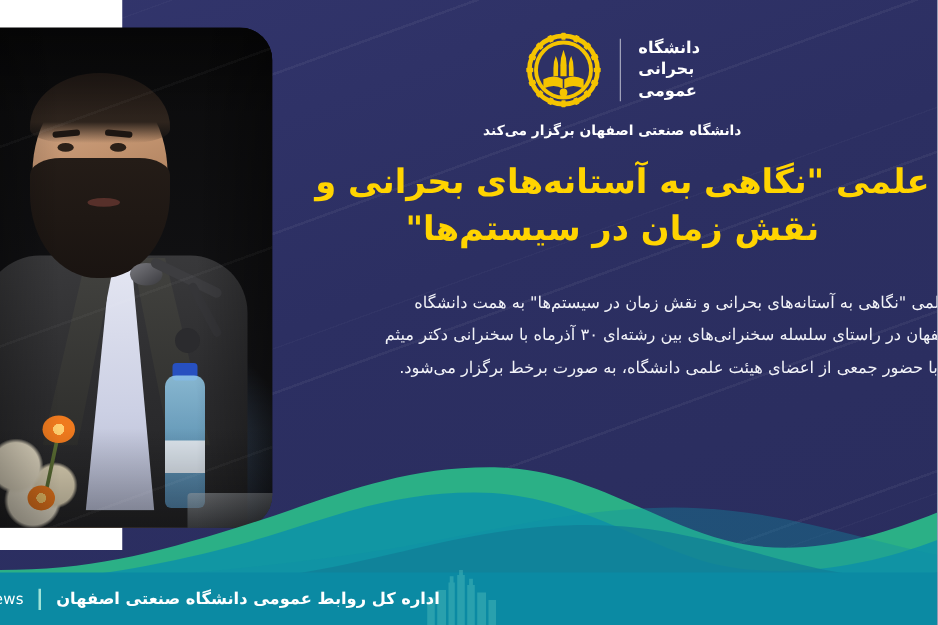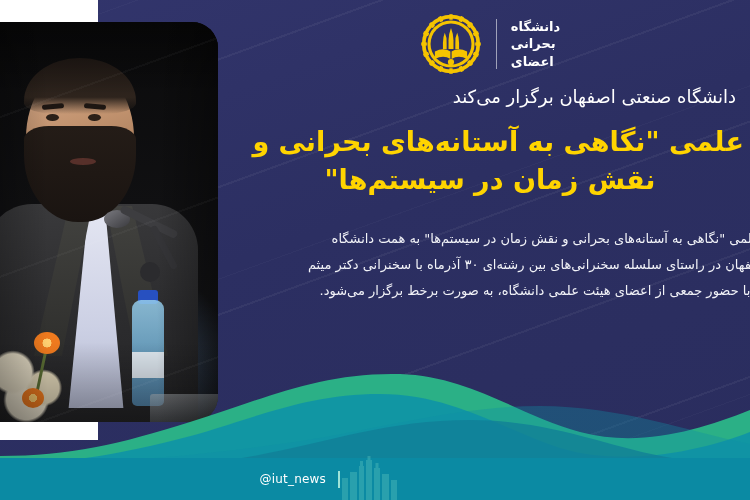--- a/index.html
+++ b/index.html
@@ -263,21 +263,21 @@
         rgba(255,255,255,0) 150px
       );
   }
 
   
   .content {
     position: absolute;
     right: 0;
     top: 0;
     width: 512px;
-    padding: 0 14px 0 6px;
+    padding: 12px 14px 0 6px;
     box-sizing: border-box;
   }
 
   .logo-row {
     display: flex;
     align-items: center;
     justify-content: center;
     gap: 0px;
     padding-top: 16px;
     height: 72px;
@@ -305,24 +305,24 @@
   .logo-words span {
     color: #ffffff;
     font-size: 13px;
     font-weight: bold;
     letter-spacing: .2px;
     white-space: nowrap;
   }
 
   .kicker {
     margin-top: 14px;
-    text-align: right;
+    text-align: center;
     color: #ffffff;
-    font-size: 18px;
-    font-weight: normal;
+    font-size: 11px;
+    font-weight: bold;
     letter-spacing: .1px;
     white-space: nowrap;
   }
 
   .headline {
     margin-top: 16px;
     text-align: center;
     color: #ffd400;
     font-weight: bold;
     font-size: 27px;
@@ -448,21 +448,21 @@
     <div class="photo-vignette"></div>
     <div class="photo-stripes"></div>
   </div>
 
   <div class="content">
 
     <div class="logo-row">
       <div class="logo-words">
         <span>دانشگاه</span>
         <span>بحرانی</span>
-        <span>اعضای</span>
+        <span>عمومی</span>
       </div>
       <div class="logo-divider"></div>
       <svg class="logo-mark" viewBox="0 0 100 100">
         <g fill="#f5c400">
           <circle cx="50" cy="50" r="47"></circle>
         </g>
         <g fill="#2e3166">
           <circle cx="50" cy="50" r="41"></circle>
         </g>
         <g fill="#f5c400">
@@ -543,19 +543,20 @@
       <rect x="44" y="18" width="7" height="26"></rect>
       <rect x="53" y="24" width="6" height="20"></rect>
       <rect x="29.5" y="0" width="3" height="6"></rect>
       <rect x="37.5" y="7" width="3" height="6"></rect>
       <rect x="22" y="5" width="3" height="6"></rect>
     </g>
   </svg>
 
   <div class="footer">
     <div class="footer-left-group">
+      <span class="footer-text">اداره کل روابط عمومی دانشگاه صنعتی اصفهان</span>
       <span class="footer-sep"></span>
       <span class="footer-handle">@iut_news</span>
 
     </div>
   </div>
 
 </div>
 
 </body></html>

